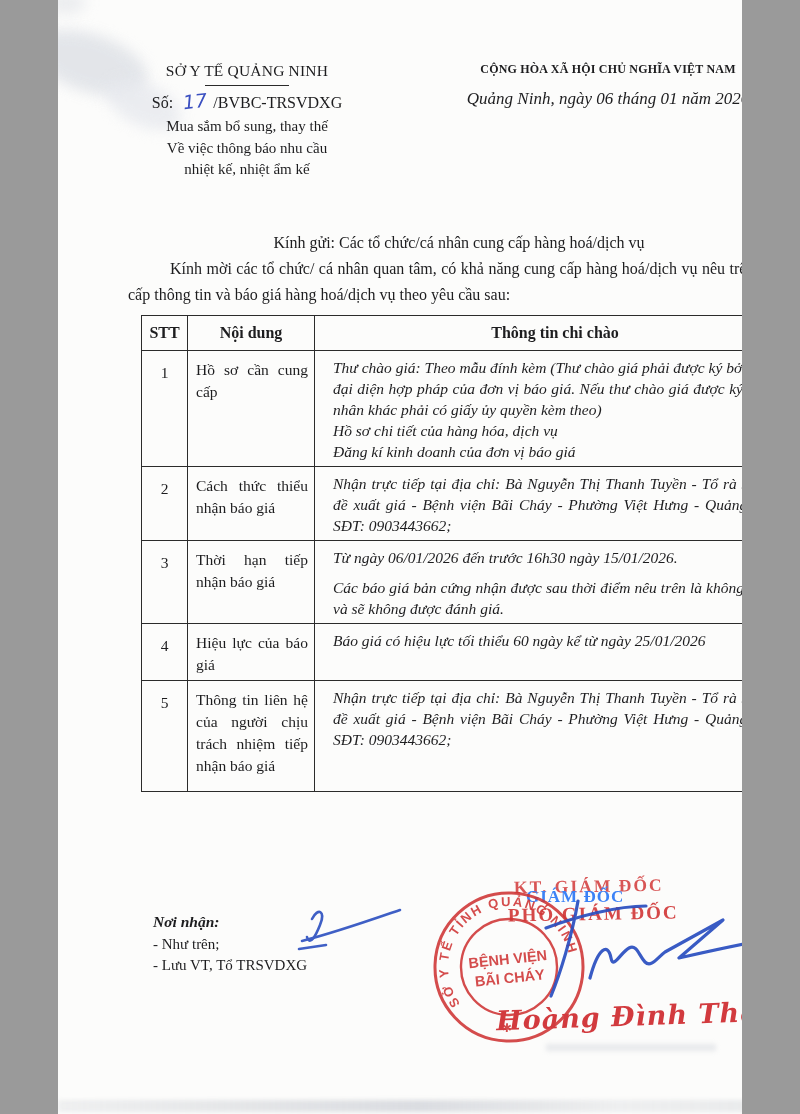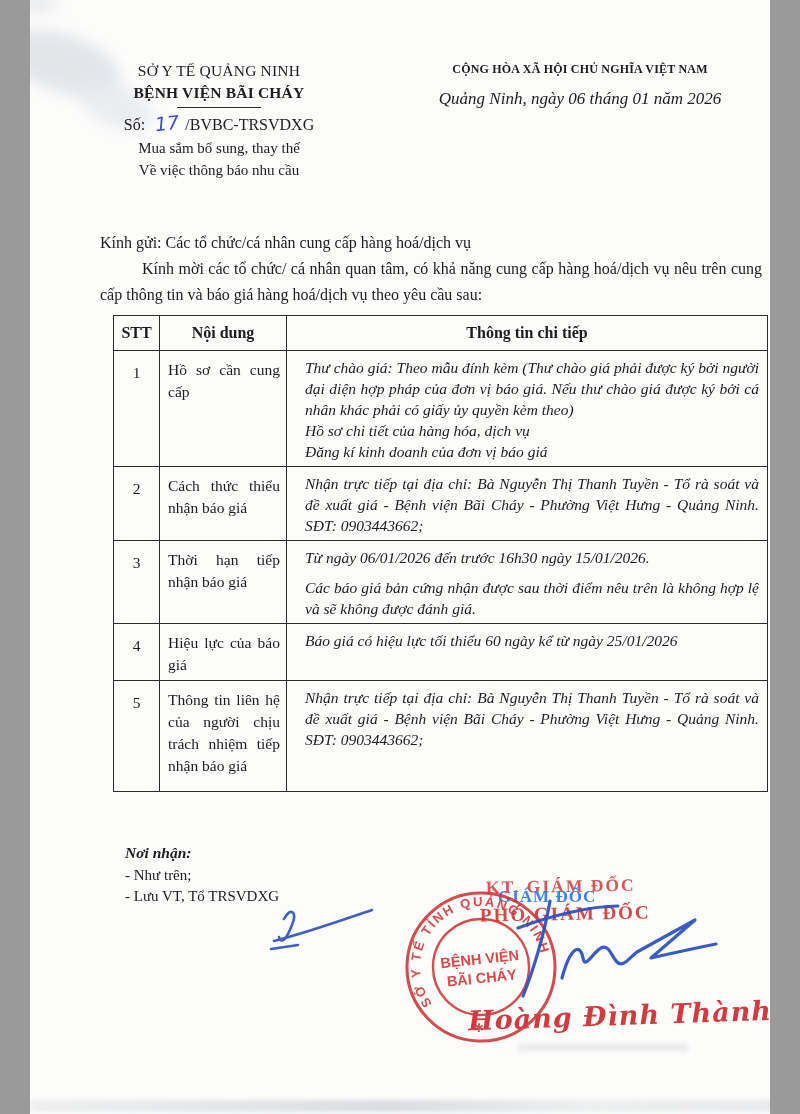--- a/index.html
+++ b/index.html
@@ -1,17 +1,17 @@
 <!DOCTYPE html>
 <html><head>
 <meta charset="utf-8">
 <style>
   html,body{margin:0;padding:0;background:#9a9a9a;}
   .page{
-    position:relative;width:740px;height:1114px;margin:0 auto;
+    position:relative;width:684px;height:1114px;margin:0 auto;
     background:#fcfcfb;overflow:hidden;
     font-family:"Liberation Serif","DejaVu Serif",serif;
     color:#1d1d1f;
   }
   
   .smudge{position:absolute;border-radius:50%;filter:blur(7px);pointer-events:none;}
   .smudge-a{left:-28px;top:34px;width:120px;height:58px;background:#dfe2e7;opacity:.85;transform:rotate(18deg);}
   .smudge-b{left:46px;top:84px;width:80px;height:42px;background:#e7e9ee;opacity:.8;transform:rotate(24deg);}
   .smudge-c{left:-12px;top:-8px;width:40px;height:22px;background:#e4e6ea;opacity:.7;}
   .bottom-noise{position:absolute;left:0;top:1100px;width:800px;height:12px;
@@ -24,35 +24,35 @@
   .hl-rule{width:84px;border-top:1.6px solid #2a2a2a;margin:3px auto 4px auto;}
   .so-line{font-size:16px;margin-bottom:2px;}
   .so-hand{color:#3a4fc0;font-style:italic;font-size:19px;display:inline-block;transform:rotate(-6deg);margin:0 6px 0 10px;font-family:"DejaVu Sans",sans-serif;}
   .hl-sub{font-size:15px;line-height:21.5px;}
   .hdr-right{position:absolute;left:342px;top:62px;width:416px;text-align:center;}
   .hr-nation{font-size:12px;font-weight:bold;letter-spacing:.2px;}
   .hr-motto{display:inline-block;font-size:16px;font-weight:bold;border-bottom:1.7px solid #222;padding:0 4px 2px 4px;margin-top:2px;}
   .hr-date{font-size:17px;font-style:italic;margin-top:12px;}
   
   .body-block{position:absolute;left:70px;top:230px;width:662px;font-size:16px;line-height:26px;}
-  .salutation{}
+  .salutation{text-align:center;}
   .para{text-align:justify;text-indent:42px;}
   
   table.doc{border-collapse:collapse;margin:7px 0 0 13px;width:654px;table-layout:fixed;}
   table.doc td,table.doc th{border:1.5px solid #2b2b2b;vertical-align:top;font-size:15.5px;}
   table.doc th{font-weight:bold;text-align:center;vertical-align:middle;padding:4px 2px;height:21px;font-size:16px;}
   td.c-stt{text-align:center;padding-top:9px;}
   td.c-nd{padding:8px 6px 4px 8px;text-align:justify;line-height:22px;}
   td.c-ct{padding:6px 8px 4px 18px;text-align:justify;line-height:21px;font-style:italic;}
   .ct-line{margin:0;}
   .ct-gap{margin-top:9px;}
   tr.r1{height:108px;} tr.r2{height:72px;} tr.r3{height:81px;} tr.r4{height:56px;} tr.r5{height:111px;}
   .closing{margin-top:13px;}
   
-  .recipients{position:absolute;left:95px;top:842px;font-size:15px;line-height:21px;}
+  .recipients{position:absolute;left:95px;top:911px;font-size:15px;line-height:21px;}
   .rec-title{font-weight:bold;font-style:italic;font-size:15.5px;margin-bottom:2px;}
   .ink-initial{position:absolute;left:238px;top:903px;}
   .sig-block{position:absolute;left:368px;top:872px;width:360px;height:200px;}
   .stamp-kt{position:absolute;left:88px;top:4px;font-size:17.5px;font-weight:bold;letter-spacing:2px;color:rgba(207,47,47,.82);transform:rotate(-1deg);white-space:nowrap;}
   .printed-title{position:absolute;left:100px;top:15px;font-size:17px;font-weight:bold;letter-spacing:1px;color:#3b82f6;white-space:nowrap;}
   .stamp-deputy{position:absolute;left:82px;top:31px;font-size:19px;font-weight:bold;letter-spacing:2px;color:rgba(207,47,47,.88);transform:rotate(-1deg);white-space:nowrap;}
   .stamp-svg{position:absolute;left:2px;top:14px;opacity:.88;}
   .sig-svg{position:absolute;left:100px;top:22px;}
   .signer-name{position:absolute;left:70px;top:128px;font-size:27px;font-style:italic;font-weight:bold;color:#d23a3e;letter-spacing:1px;transform:rotate(-2deg);white-space:nowrap;font-family:"DejaVu Serif",serif;}
   .ghost-dots{position:absolute;left:120px;top:172px;width:170px;height:7px;background:#d6d9df;opacity:.55;filter:blur(2.5px);}
@@ -61,25 +61,25 @@
 <body>
 
 <div class="page">
 
   <div class="smudge smudge-a"></div>
   <div class="smudge smudge-b"></div>
   <div class="smudge smudge-c"></div>
 
   <div class="hdr-left">
     <div class="hl-1">SỞ Y TẾ QUẢNG NINH</div>
-    <div class="hl-2">BỆNH VIỆN BÃI CHÁY</div>
     <div class="hl-rule"></div>
     <div class="so-line"><span>Số:</span><span class="so-hand">17</span><span>/BVBC-TRSVDXG</span></div>
     <div class="hl-sub">Mua sắm bổ sung, thay thế</div>
     <div class="hl-sub">Về việc thông báo nhu cầu</div>
+    <div class="hl-sub">nhiệt kế, nhiệt ẩm kế</div>
   </div>
 
   <div class="hdr-right">
     <div class="hr-nation">CỘNG HÒA XÃ HỘI CHỦ NGHĨA VIỆT NAM</div>
     <div class="hr-date">Quảng Ninh, ngày 06 tháng 01 năm 2026</div>
   </div>
 
   <div class="body-block">
     <div class="salutation">Kính gửi: Các tổ chức/cá nhân cung cấp hàng hoá/dịch vụ</div>
     <div class="para">Kính mời các tổ chức/ cá nhân quan tâm, có khả năng cung cấp hàng hoá/dịch vụ nêu trên cung cấp thông tin và báo giá hàng hoá/dịch vụ theo yêu cầu sau:</div>
@@ -87,21 +87,21 @@
     <table class="doc">
       <colgroup>
           <col style="width:46px">
           <col style="width:127px">
           <col style="width:481px">
         </colgroup>
       <tbody>
           <tr>
         <th>STT</th>
         <th>Nội dung</th>
-        <th>Thông tin chi tiếp</th>
+        <th>Thông tin chi chào</th>
       </tr>
       <tr class="r1">
         <td class="c-stt">1</td>
         <td class="c-nd">Hồ sơ cần cung cấp</td>
         <td class="c-ct">
           <div class="ct-line">Thư chào giá: Theo mẫu đính kèm (Thư chào giá phải được ký bởi người đại diện hợp pháp của đơn vị báo giá. Nếu thư chào giá được ký bởi cá nhân khác phải có giấy ủy quyền kèm theo)</div>
           <div class="ct-line">Hồ sơ chi tiết của hàng hóa, dịch vụ</div>
           <div class="ct-line">Đăng kí kinh doanh của đơn vị báo giá</div>
         </td>
       </tr>

